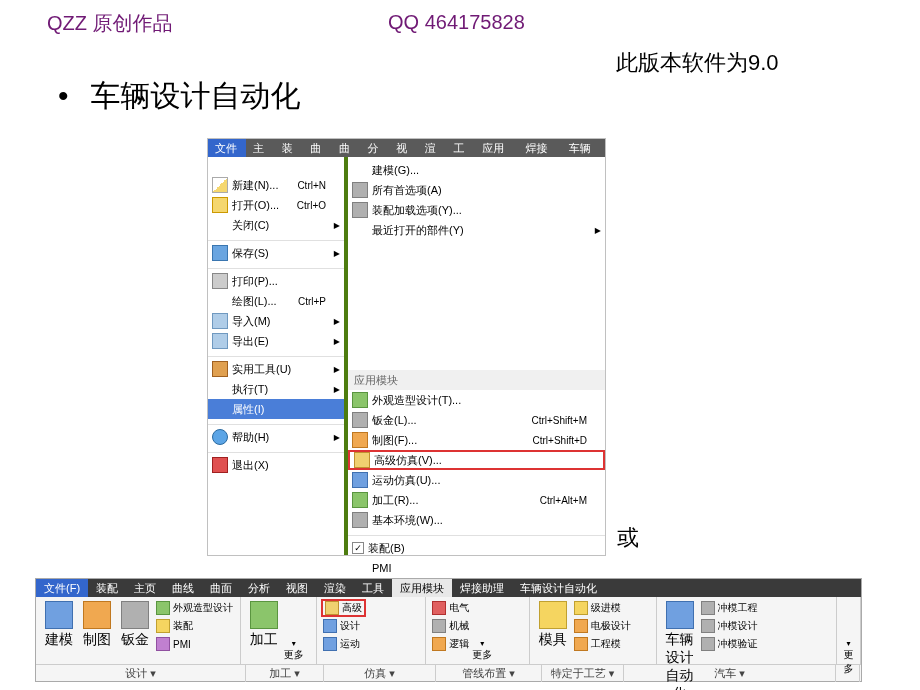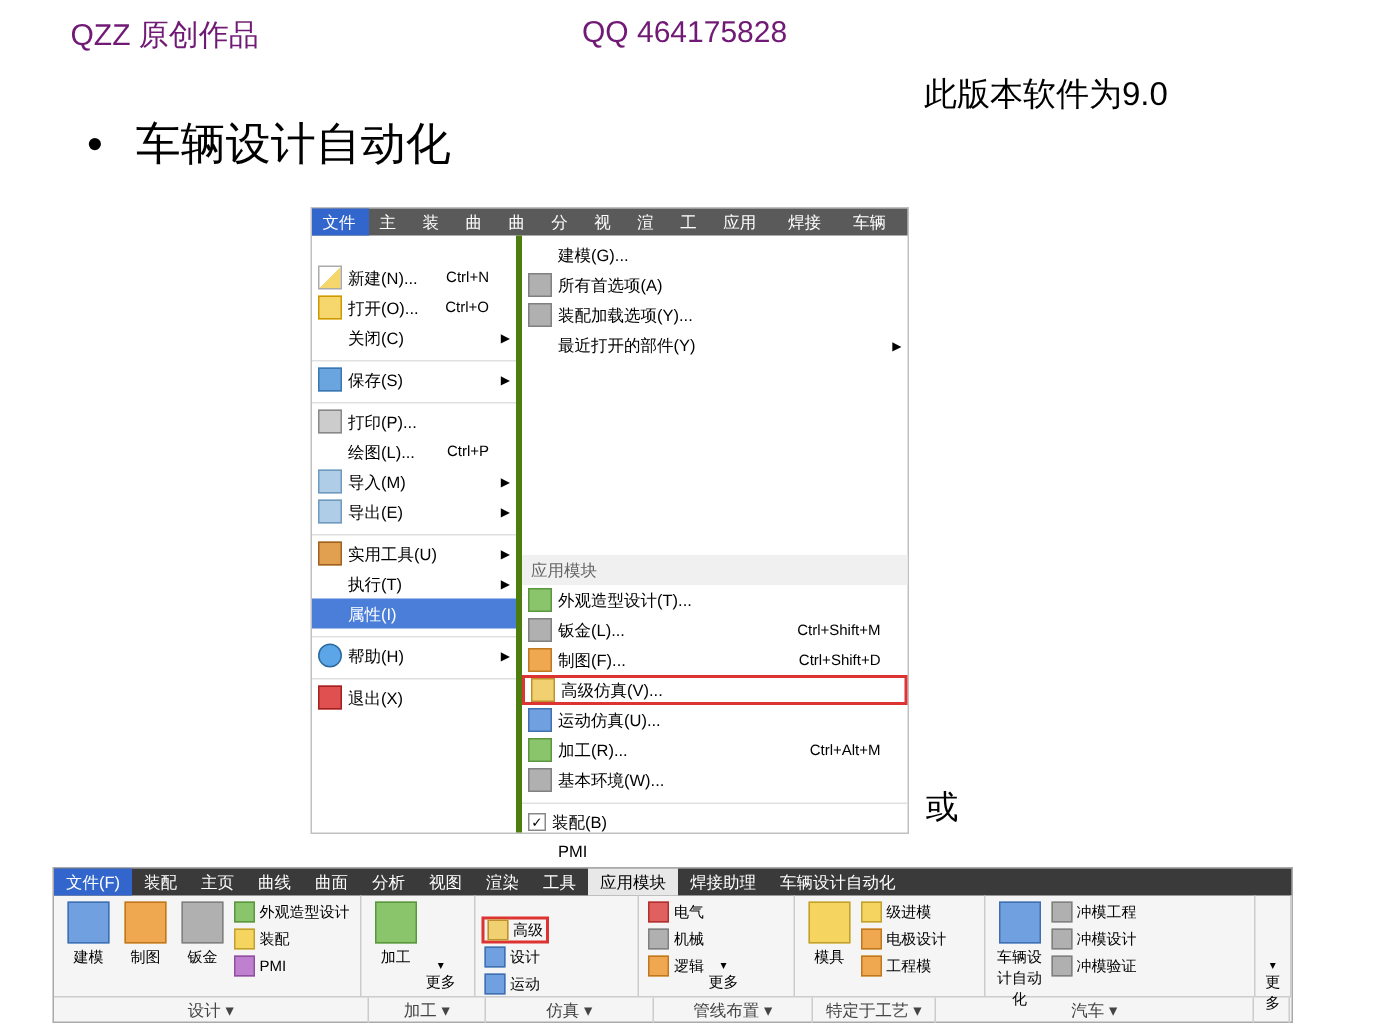--- a/index.html
+++ b/index.html
@@ -33,26 +33,26 @@
     
     .ribbon { position: absolute; top: 578px; left: 35px; width: 827px; height: 104px; background: #f5f5f5; border: 1px solid #aaa; }
     .rtabs { background: #3a3a3a; height: 18px; display: flex; font-size: 11px; color: #fff; }
     .rtab { padding: 2px 8px; }
     .rtab.file { background: #3366cc; }
     .rtab.active { background: #e8e8e8; color: #000; }
     .rbody { height: 68px; display: flex; border-bottom: 1px solid #ccc; }
     .rgroup { border-right: 1px solid #ccc; padding: 2px 4px; display: flex; align-items: flex-start; }
     .rfoot { height: 17px; display: flex; font-size: 11px; color: #444; }
     .rfoot > div { border-right: 1px solid #ccc; text-align: center; padding-top: 1px; }
-    .rbigbtn { width: 38px; text-align: center; font-size: 10px; padding-top: 2px; }
+    .rbigbtn { width: 38px; text-align: center; font-size: 14px; padding-top: 2px; }
     .rbigbtn .bico { width: 28px; height: 28px; margin: 0 auto 2px; display: block; }
     .rsmall { font-size: 10px; display: flex; align-items: center; height: 18px; padding: 0 2px; }
     .rsmall .sico { width: 14px; height: 14px; margin-right: 3px; display: inline-block; }
     .rcol { display: flex; flex-direction: column; }
-    .hl-adv { border: 2px solid #dd3333; margin-top: 12px; }
+    .hl-adv { border: 2px solid #dd3333; }
     .more-btn { width: 22px; font-size: 10px; text-align: center; padding-top: 40px; }
     .more-btn::before{content:"▾"; display:block; font-size:8px;}
 
     
     .ic-new{background:linear-gradient(135deg,#fff 50%,#f5d76e 50%);border:1px solid #aaa;}
     .ic-open{background:#f5d76e;border:1px solid #cc9900;}
     .ic-save{background:#6aa5e0;border:1px solid #3a76b0;}
     .ic-print{background:#ccc;border:1px solid #888;}
     .ic-tool{background:#e0a050;border:1px solid #a06020;}
     .ic-help{background:#5ca5e6;border:1px solid #2a6aa0;border-radius:50%;}

